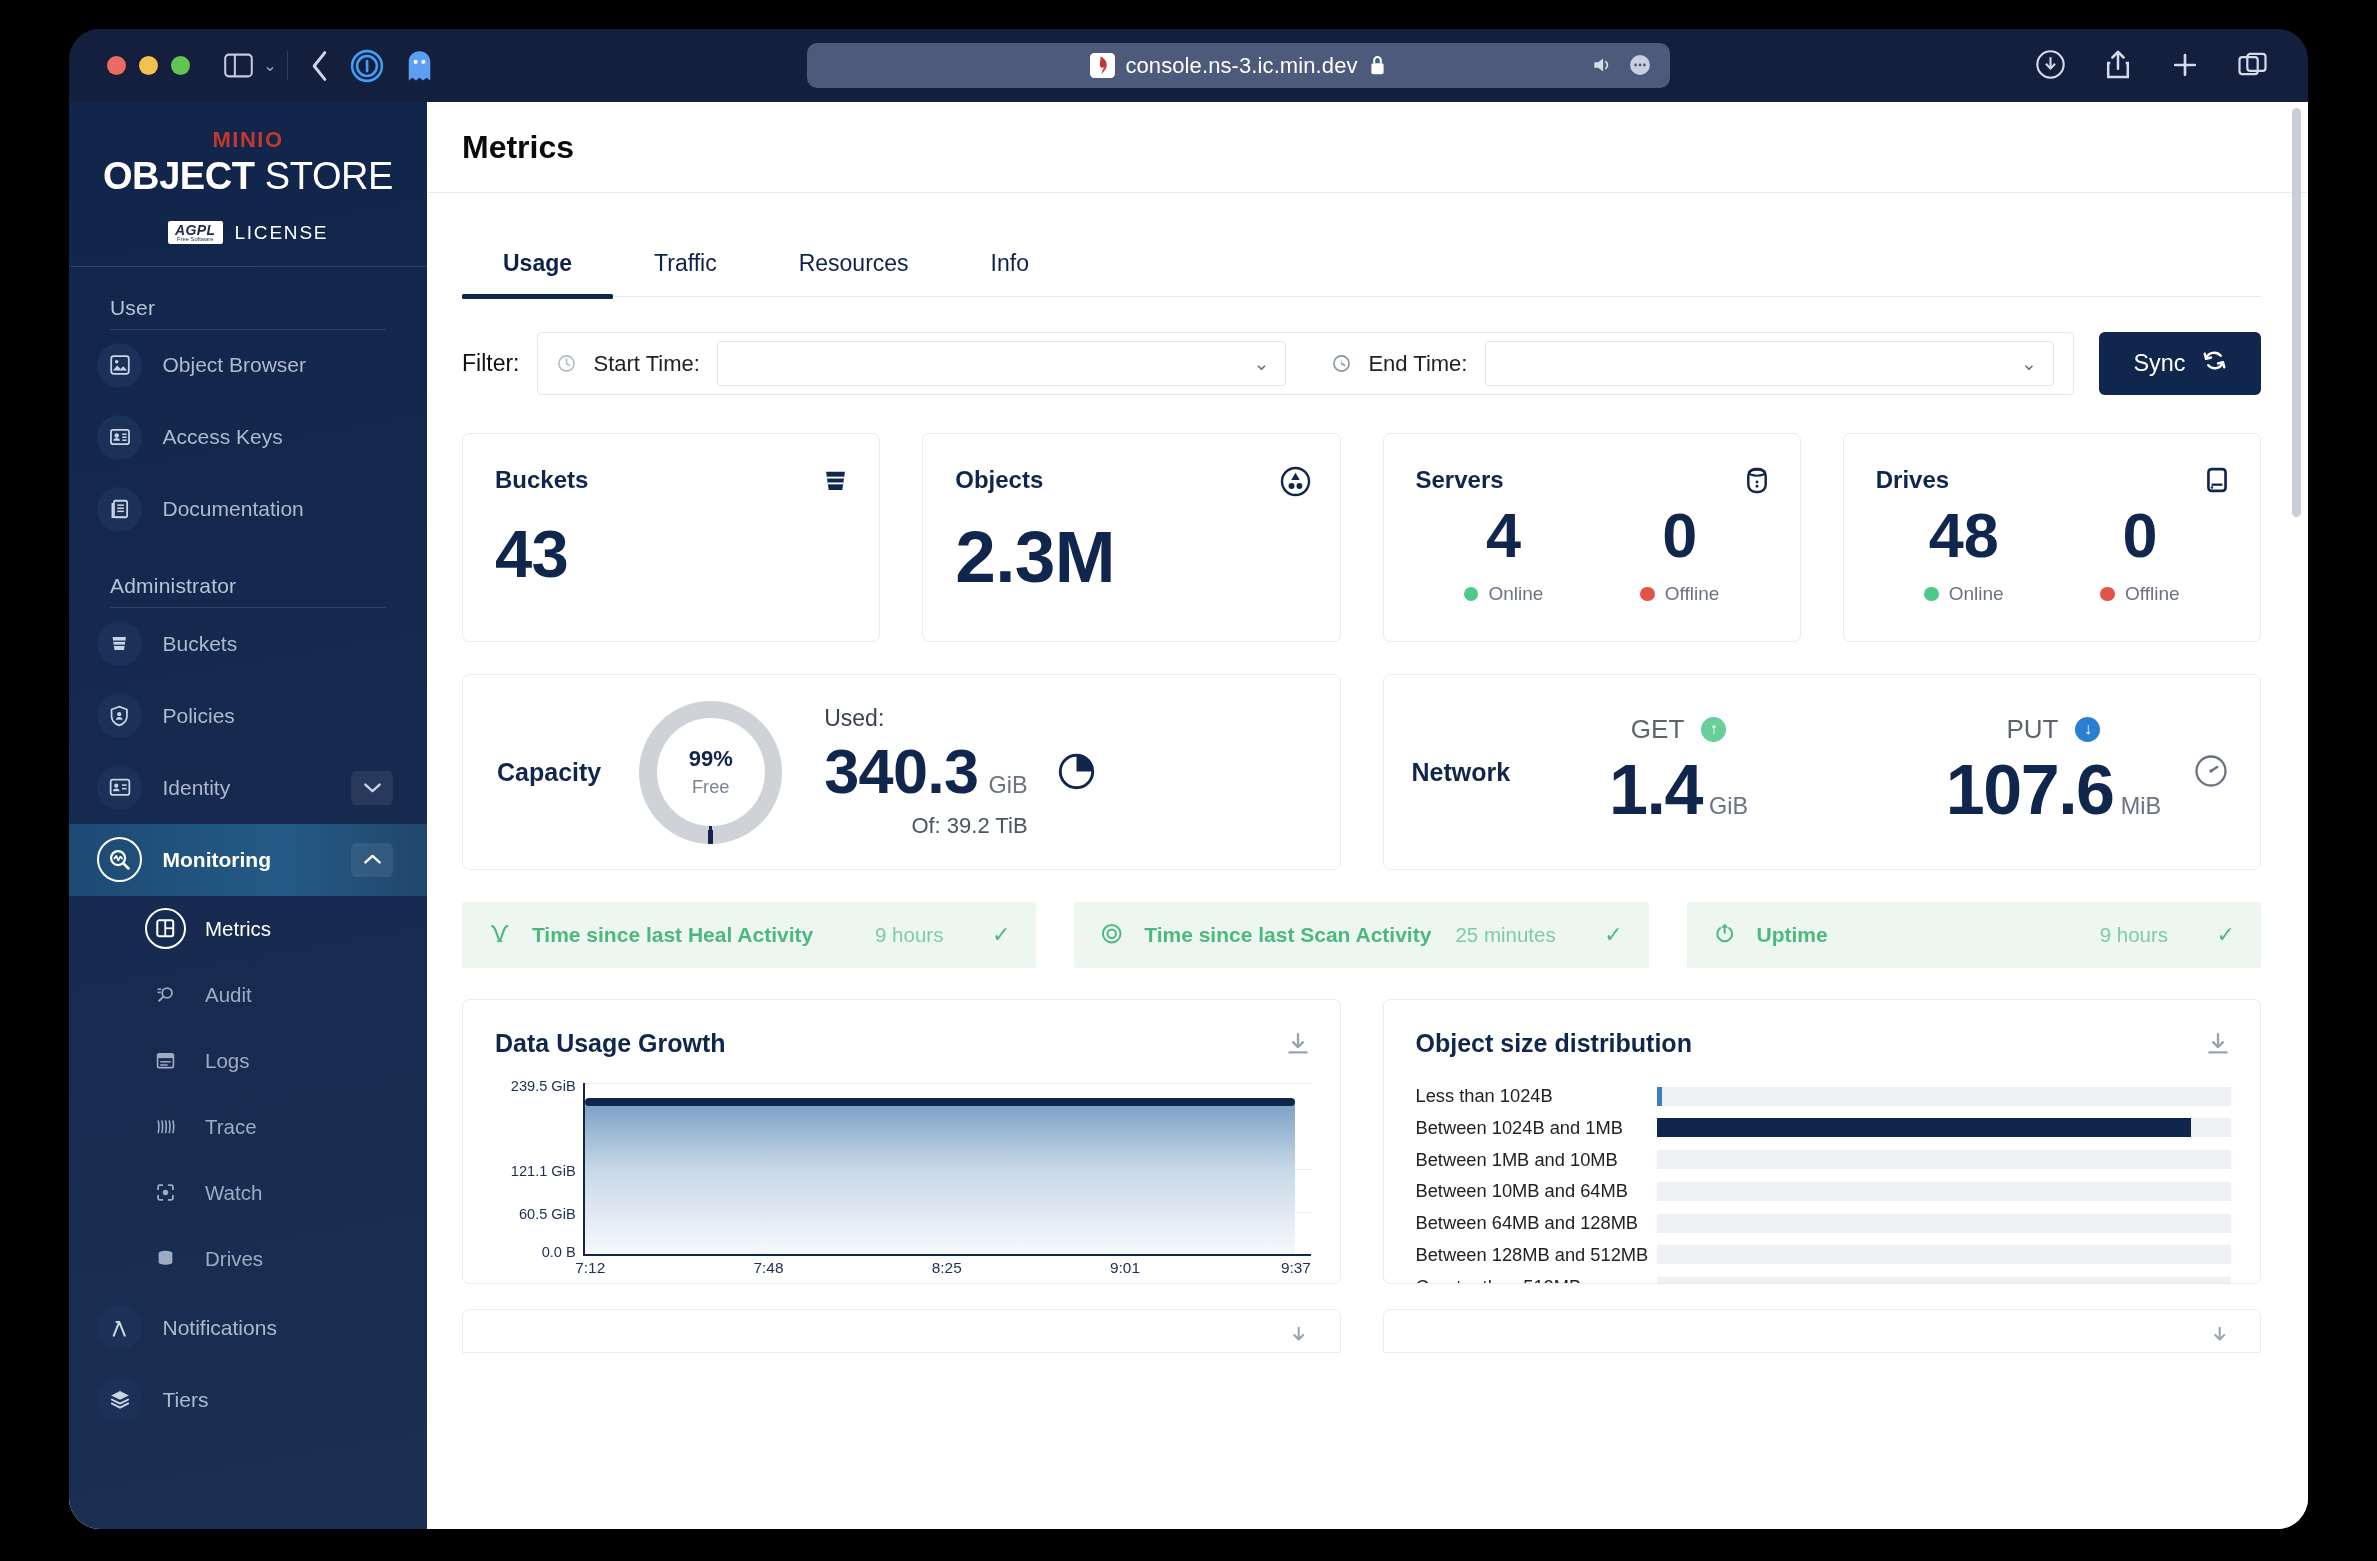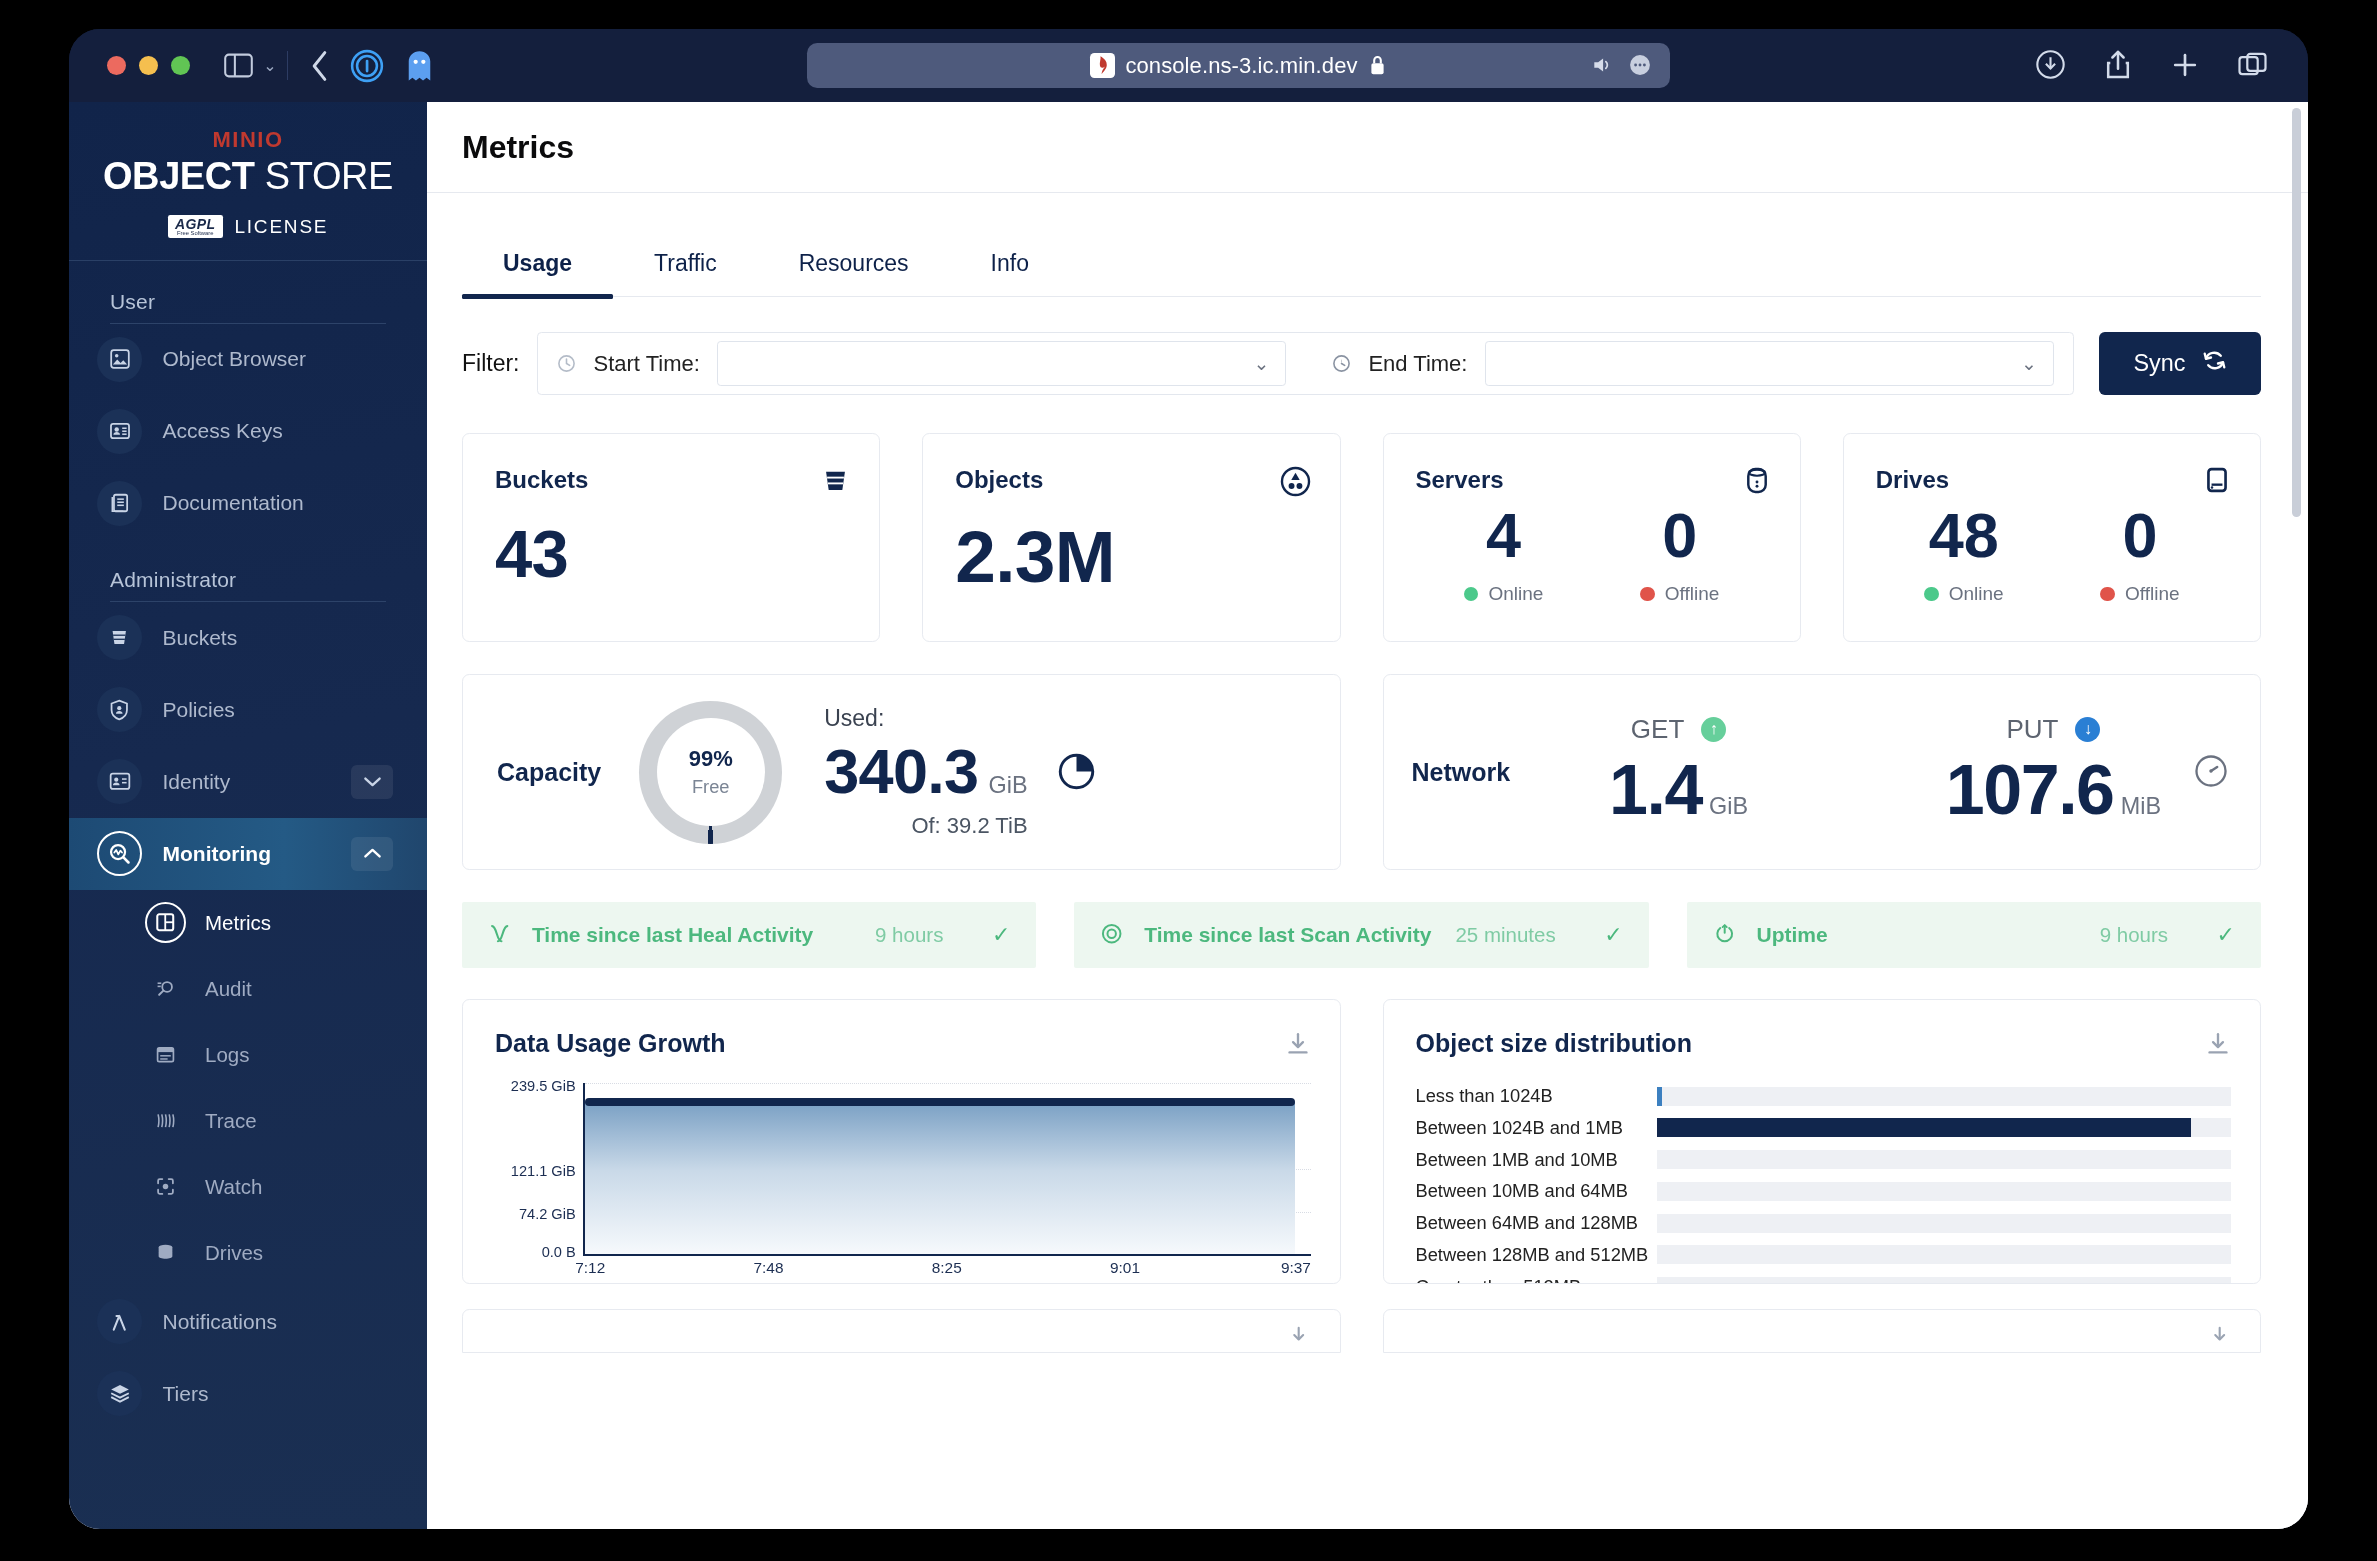--- a/index.html
+++ b/index.html
@@ -84,21 +84,21 @@
   }
   .logo-block { padding: 0 0 0 0; text-align: center; }
   .logo-minio {
     font-size: 22px; font-weight: bold; letter-spacing: 1.5px;
     color: #c0392f; margin-bottom: 4.4px;
   }
   .logo-store { font-size: 38px; letter-spacing: -0.4px; color: #fff; line-height: 1.05; }
   .logo-store b { font-weight: bold; }
   .logo-store span { font-weight: 300; }
   .logo-license {
-    margin-top: 18px; display: flex; align-items: center; justify-content: center; gap: 11.7px;
+    margin-top: 24px; display: flex; align-items: center; justify-content: center; gap: 11.7px;
   }
   .agpl-badge {
     background: #fff; color: #1b2a4a; font-size: 14px; font-weight: bold;
     font-style: italic; padding: 1.5px 7.3px; border-radius: 2.2px; letter-spacing: 0.4px;
     display: flex; flex-direction: column; line-height: 1;
   }
   .agpl-badge small { font-size: 5.8px; font-weight: normal; font-style: normal; letter-spacing: 0; }
   .license-word { color: #fff; font-size: 19px; letter-spacing: 1.8px; font-weight: 300; }
 
   .side-divider { height: 0.7px; background: #2a4066; margin: 22px 0 0 0; }
@@ -856,21 +856,21 @@
                     <line x1="10" y1="2.5" x2="10" y2="12" stroke="currentColor" stroke-width="1.8" stroke-linecap="round"></line>
                     <polyline points="6.2,8.6 10,12.4 13.8,8.6" fill="none" stroke="currentColor" stroke-width="1.8" stroke-linecap="round" stroke-linejoin="round"></polyline>
                     <line x1="3.5" y1="16.5" x2="16.5" y2="16.5" stroke="currentColor" stroke-width="1.8" stroke-linecap="round"></line>
                   </svg>
               </div>
 
               <div class="area-chart">
                 <div class="yaxis">
                   <div class="ytick" style="top:-4.4px">239.5 GiB</div>
                   <div class="ytick" style="top:81px">121.1 GiB</div>
-                  <div class="ytick" style="top:124px">74.2 GiB</div>
+                  <div class="ytick" style="top:124px">60.5 GiB</div>
                   <div class="ytick" style="top:162px">0.0 B</div>
                 </div>
                 <div class="plot">
                   <div class="gridline" style="top:0"></div>
                   <div class="gridline" style="top:86px"></div>
                   <div class="gridline" style="top:129px"></div>
                   <div class="area-fill" style="top:19px"></div>
                   <div class="area-line" style="top:14.6px"></div>
                 </div>
                 <div class="xticks">

